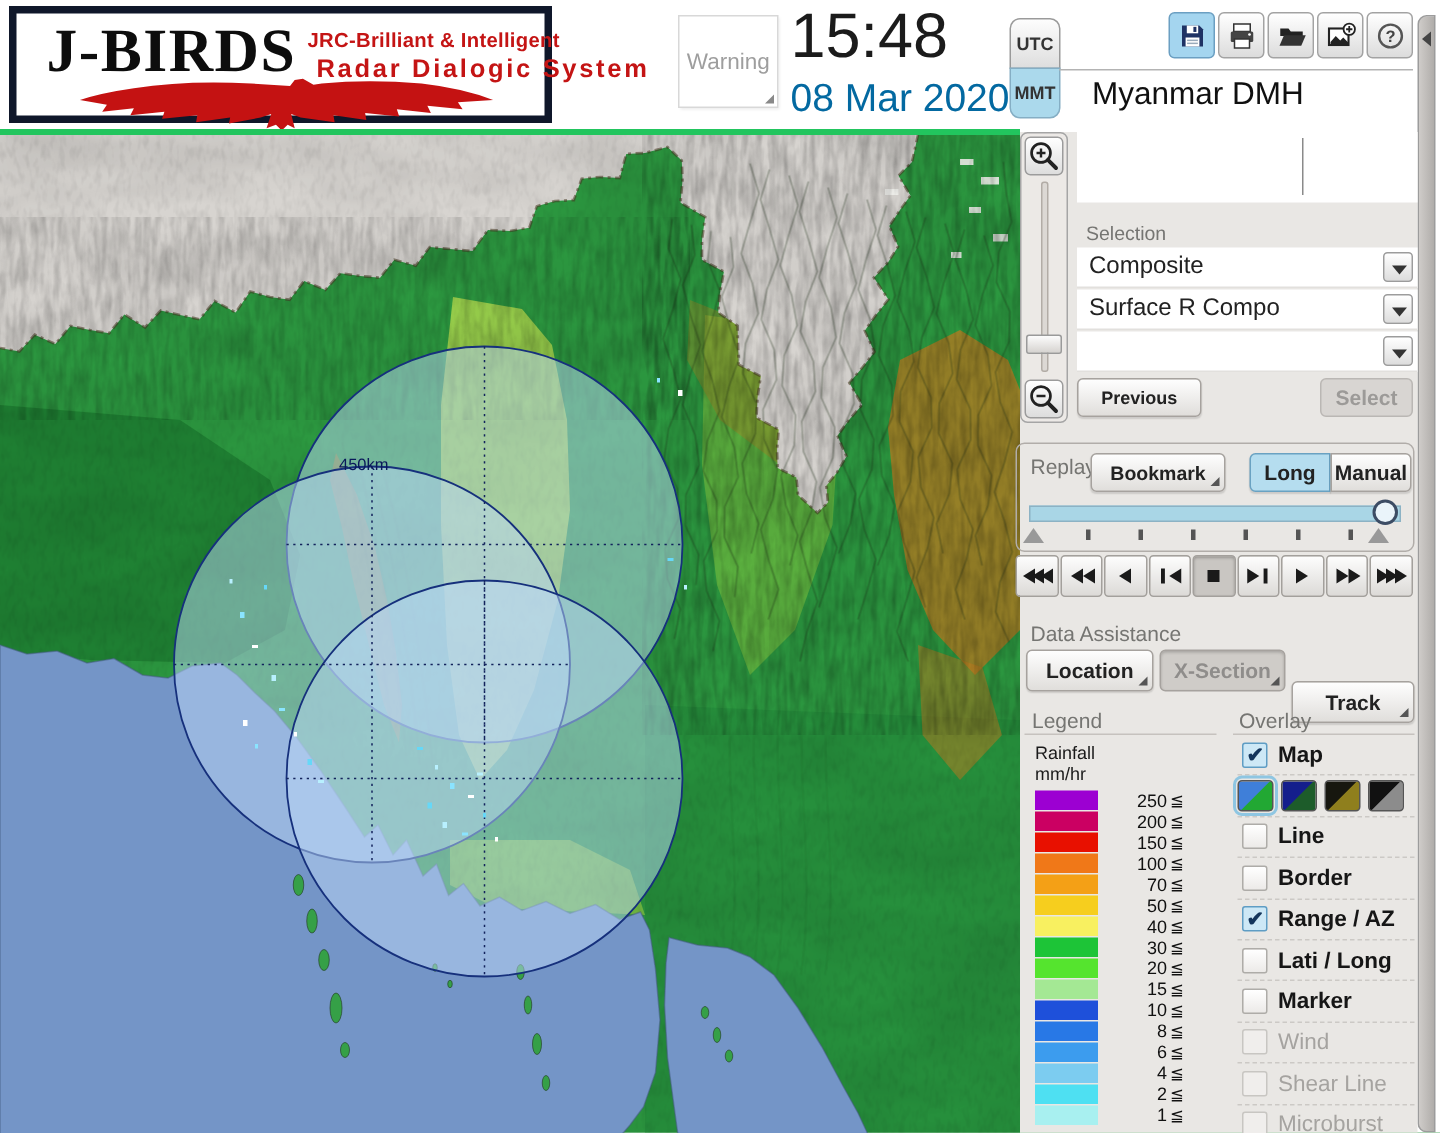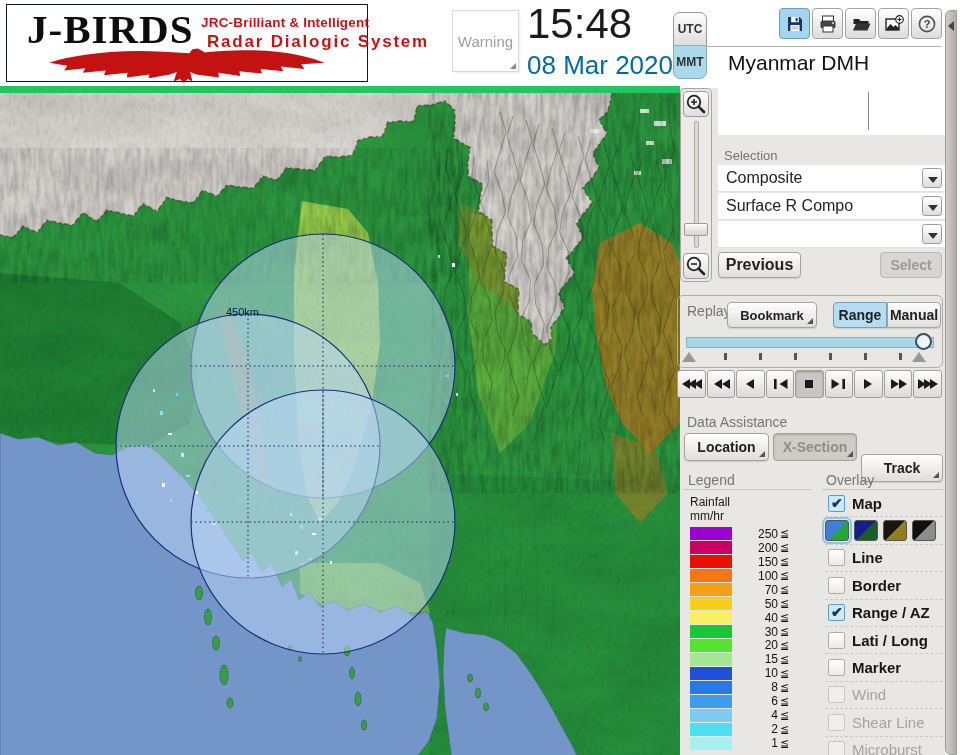--- a/index.html
+++ b/index.html
@@ -1,59 +1,59 @@
 <!DOCTYPE html>
 <html><head>
 <meta charset="utf-8">
 <style>
 *{margin:0;padding:0;box-sizing:border-box}
 html,body{width:960px;height:755px;overflow:hidden}
 #app{position:relative;width:960px;height:755px;background:#fff;font-family:"Liberation Sans",sans-serif}
 
 #topbar{position:absolute;left:0;top:0;width:960px;height:86px;background:#fff}
-#logo{position:absolute;left:6px;top:4px;width:362px;height:78px;border:1px solid #0f172a;background:#fff}
+#logo{position:absolute;left:6px;top:4px;width:362px;height:78px;border:5px solid #0f172a;background:#fff}
 #logo .jb{position:absolute;left:20px;top:0px;font-family:"Liberation Serif",serif;font-weight:bold;font-size:41px;letter-spacing:1px;color:#0d0d0d}
 #logo .sub1{position:absolute;left:194px;top:10px;font-size:13.5px;font-weight:bold;color:#c41414;letter-spacing:0.2px;white-space:nowrap}
 #logo .sub2{position:absolute;left:200px;top:27px;font-size:17px;font-weight:bold;color:#c41414;letter-spacing:1.8px;white-space:nowrap}
 #eagle{position:absolute;left:4px;top:42px;width:352px;height:36px}
 #warnbtn{position:absolute;left:452px;top:10px;width:67px;height:62px;background:#fff;border:1px solid #d8d8d8;box-shadow:1px 1px 2px rgba(0,0,0,.08);color:#9e9e9e;font-size:15px;display:flex;align-items:center;justify-content:center}
 #warnbtn .grip{position:absolute;right:2px;bottom:2px;width:0;height:0;border-left:6px solid transparent;border-bottom:6px solid #888}
 #time{position:absolute;left:527px;top:0px;font-size:42px;color:#1b1b1b}
 #date{position:absolute;left:527px;top:50px;font-size:26px;color:#0369a1}
 .tzbtn{position:absolute;left:673px;width:34px;height:34px;border:1px solid #9a9a9a;font-size:12px;font-weight:bold;color:#333;display:flex;align-items:center;justify-content:center;background:linear-gradient(#fdfdfd,#dedede)}
 #tz-utc{top:12px;border-radius:7px 7px 0 0}
 #tz-mmt{top:45px;border-radius:0 0 7px 7px;background:#abd9ec;border-color:#85aec4}
 #toolbar{position:absolute;left:779px;top:8px;display:flex;gap:2px}
 .tbtn{width:31px;height:31px;border:1px solid #a3a3a3;border-radius:4px;background:linear-gradient(#ffffff,#dcdcdc);display:flex;align-items:center;justify-content:center}
 .tbtn.sel{background:#a4d5ef;border-color:#6b9fc2}
 #topline{position:absolute;left:706px;top:46px;width:236px;height:1px;background:#b3b3b3}
 #station{position:absolute;left:728px;top:51px;font-size:21px;color:#101010}
 
-#map{position:absolute;left:0;top:86px;width:680px;height:669px;border-top:7px solid #22c55e}
+#map{position:absolute;left:0;top:86px;width:680px;height:669px;border-top:4px solid #22c55e}
 
 #zoomw{position:absolute;left:680px;top:88px;width:32px;height:194px;background:#ece9e6;border:1px solid #a5a5a5;border-radius:5px;z-index:6}
 .zbtn{position:absolute;left:2px;width:26px;height:26px;border:1px solid #9c9c9c;border-radius:4px;background:linear-gradient(#fff,#ddd);display:flex;align-items:center;justify-content:center}
 #zplus{top:2px}#zminus{bottom:2px}
 #ztrack{position:absolute;left:13px;top:32px;width:5px;height:127px;background:#dcd8d4;border:1px solid #b2aca6;border-radius:2px}
 #zthumb{position:absolute;left:3px;top:134px;width:24px;height:13px;background:linear-gradient(#fcfcfc,#d6d3d0);border:1px solid #9a9a9a;border-radius:2px}
 
 #panel{position:absolute;left:680px;top:88px;width:265px;height:667px;background:#e9e7e4;font-size:13px}
 #inputbox{position:absolute;left:38px;top:0;width:227px;height:47px;background:#fff}
 #cursor{position:absolute;left:150px;top:4px;width:1px;height:38px;background:#8a8a8a}
 .seclabel{color:#757572;font-size:13px}
 #sel-label{position:absolute;left:44px;top:60px}
 .ddrow{position:absolute;left:38px;width:227px;height:27px;background:#fff;border-bottom:1px solid #e2e0dd}
 .ddrow .txt{position:absolute;left:8px;top:4px;font-size:16px;font-weight:normal;color:#222}
 .ddbtn{position:absolute;right:3px;top:3px;width:20px;height:20px;border:1px solid #9c9c9c;border-radius:3px;background:linear-gradient(#fff,#ddd)}
 .ddbtn:after{content:"";position:absolute;left:5px;top:8px;border-left:5px solid transparent;border-right:5px solid transparent;border-top:6px solid #333}
 .btn{border:1px solid #a6a29e;border-radius:4px;background:linear-gradient(#fefefe,#e0dedb);font-weight:bold;color:#222;display:flex;align-items:center;justify-content:center;box-shadow:0 1px 1px rgba(0,0,0,.12)}
 .btn.blue{background:#b5ddef;border-color:#6aa2c2}
 .btn.disabled{background:#d8d5d2;color:#9c9a98;border-color:#bab7b4;box-shadow:none}
 .btn.pressed{background:#cfccc8;color:#8f8d8b;box-shadow:inset 0 1px 2px rgba(0,0,0,.2)}
-#prevbtn{position:absolute;left:38px;top:164px;width:83px;height:26px;font-size:16px}
+#prevbtn{position:absolute;left:38px;top:164px;width:83px;height:26px;font-size:12px}
 #selbtn{position:absolute;left:200px;top:164px;width:62px;height:26px;font-size:14px}
 #replaybox{position:absolute;left:-3px;top:207px;width:266px;height:73px;border:1px solid #b1ada9;border-radius:6px}
 #replay-label{position:absolute;left:9px;top:7px;font-size:14px}
 #bookmarkbtn{position:absolute;left:49px;top:6px;width:90px;height:26px;font-size:13px}
 #autobtn{position:absolute;left:155px;top:6px;width:54px;height:26px;font-size:14px;border-radius:4px 0 0 4px}
 #manualbtn{position:absolute;left:209px;top:6px;width:54px;height:26px;font-size:14px;border-radius:0 4px 4px 0}
 #rslider{position:absolute;left:8px;top:41px;width:248px;height:11px;background:#a9d6e6;border:1px solid #8cb2c4}
 #rhandle{position:absolute;left:237px;top:37px;width:17px;height:17px;border-radius:50%;background:#eaf4fa;border:2px solid #3c4c64}
 .ttri{position:absolute;top:56px;width:0;height:0;border-left:7px solid transparent;border-right:7px solid transparent;border-bottom:10px solid #999}
 .tick{position:absolute;top:57px;width:3px;height:7px;background:#555}
@@ -335,21 +335,21 @@
         </div>
       </div>
     <div id="prevbtn" class="btn">Previous</div>
     <div id="selbtn" class="btn disabled">Select</div>
 
     <div id="replaybox">
       <div id="replay-label" class="seclabel">Replay</div>
       <div id="bookmarkbtn" class="btn corner">
           <span>Bookmark</span>
         </div>
-      <div id="autobtn" class="btn blue">Range</div>
+      <div id="autobtn" class="btn blue">Long</div>
       <div id="manualbtn" class="btn">Manual</div>
       <div id="rslider"></div>
       <div id="rhandle"></div>
       <div class="ttri" style="left:4px"></div>
       <div class="ttri" style="left:234px"></div>
       <div class="tick" style="left:46px"></div>
       <div class="tick" style="left:81px"></div>
       <div class="tick" style="left:116px"></div>
       <div class="tick" style="left:151px"></div>
       <div class="tick" style="left:186px"></div>

